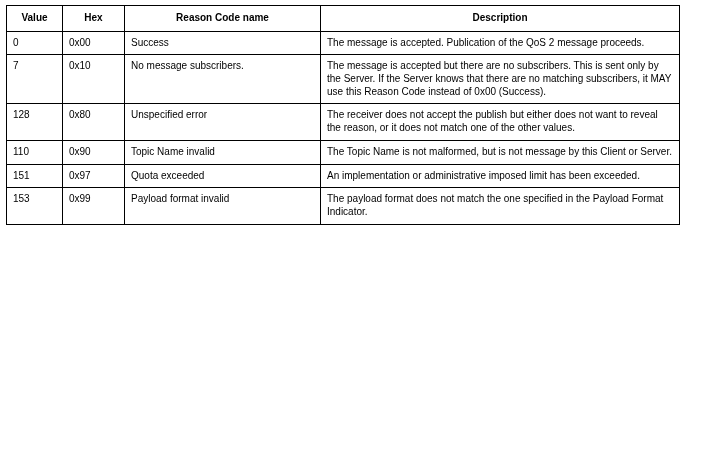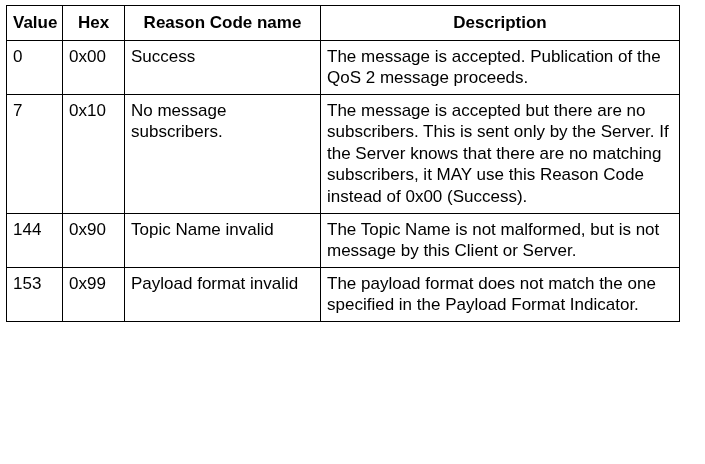--- a/index.html
+++ b/index.html
@@ -24,21 +24,21 @@
     table-layout: fixed;
     width: 673px;
     margin-left: 6px;
     margin-top: 5px;
     border: 1px solid #000000;
   }
   table.reason-codes th,
   table.reason-codes td {
     border: 1px solid #000000;
     vertical-align: top;
-    font-size: 17px;
+    font-size: 10px;
     line-height: 1.27;
     padding: 5px 6px 5px 6px;
   }
   table.reason-codes th {
     text-align: center;
     font-weight: bold;
     padding-top: 6px;
     padding-bottom: 6px;
   }
   col.c-value  { width: 56px; }
@@ -79,24 +79,36 @@
         <td class="name-cell">Success</td>
         <td class="desc-cell">The message is accepted. Publication of the QoS 2 message proceeds.</td>
       </tr>
       <tr>
         <td class="value-cell">7</td>
         <td class="hex-cell">0x10</td>
         <td class="name-cell">No message subscribers.</td>
         <td class="desc-cell">The message is accepted but there are no subscribers. This is sent only by the Server. If the Server knows that there are no matching subscribers, it MAY use this Reason Code instead of 0x00 (Success).</td>
       </tr>
       <tr>
-        <td class="value-cell">144</td>
+        <td class="value-cell">128</td>
+        <td class="hex-cell">0x80</td>
+        <td class="name-cell">Unspecified error</td>
+        <td class="desc-cell">The receiver does not accept the publish but either does not want to reveal the reason, or it does not match one of the other values.</td>
+      </tr>
+      <tr>
+        <td class="value-cell">110</td>
         <td class="hex-cell">0x90</td>
         <td class="name-cell">Topic Name invalid</td>
         <td class="desc-cell">The Topic Name is not malformed, but is not message by this Client or Server.</td>
+      </tr>
+      <tr>
+        <td class="value-cell">151</td>
+        <td class="hex-cell">0x97</td>
+        <td class="name-cell">Quota exceeded</td>
+        <td class="desc-cell">An implementation or administrative imposed limit has been exceeded.</td>
       </tr>
       <tr>
         <td class="value-cell">153</td>
         <td class="hex-cell">0x99</td>
         <td class="name-cell">Payload format invalid</td>
         <td class="desc-cell">The payload format does not match the one specified in the Payload Format Indicator.</td>
       </tr>
     </tbody>
   </table>
 </div>

